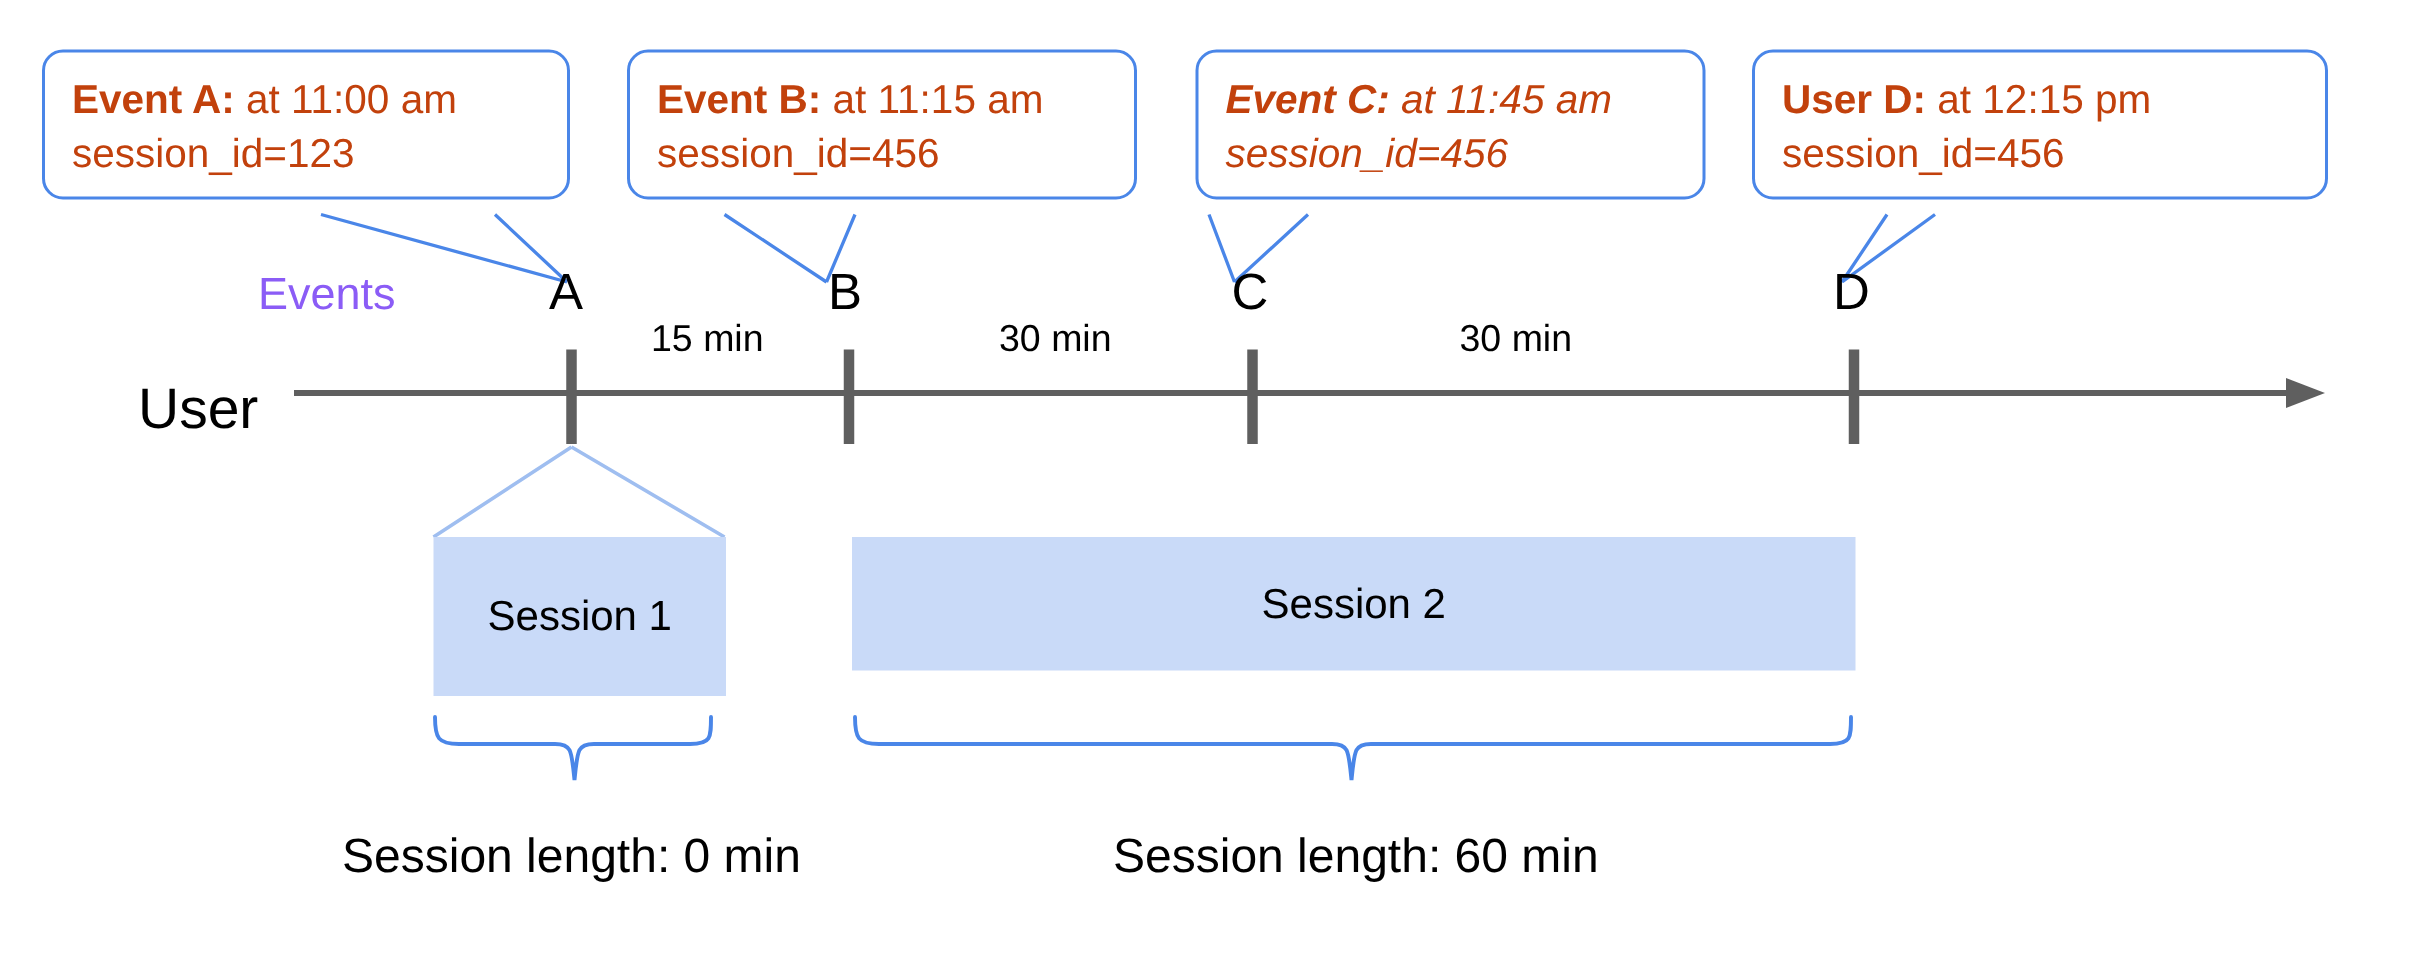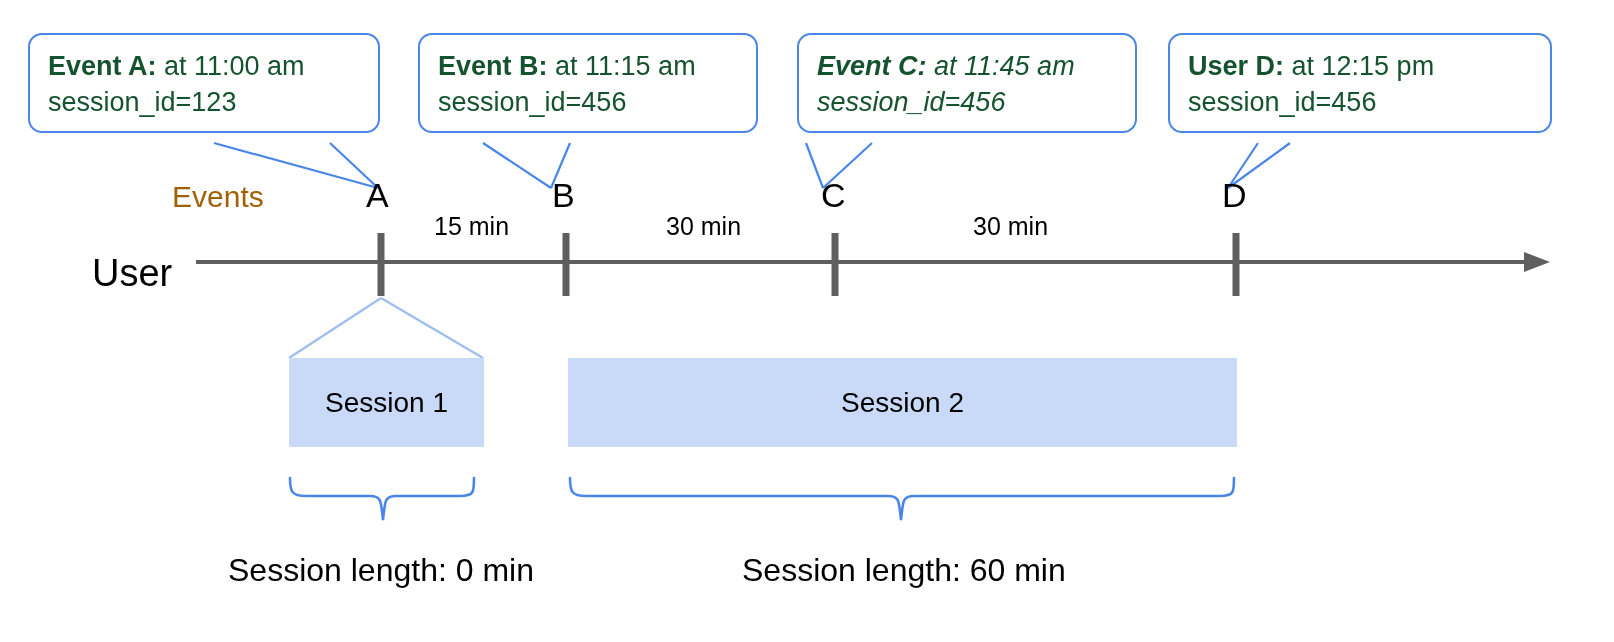--- a/index.html
+++ b/index.html
@@ -16,30 +16,30 @@
   
   .callout{
     position:absolute;
     box-sizing:border-box;
     border:2.2px solid #4a86e8;
     border-radius:14px;
     background:#ffffff;
     padding:14px 16px 10px 18px;
     font-size:27px;
     line-height:1.33;
-    color:#14532d;
+    color:#c2410c;
     white-space:nowrap;
   }
   .callout .ttl{font-weight:bold;}
   .callout .ln2{display:block;}
 
   
   .lbl{position:absolute;white-space:nowrap;}
   .user-label{font-size:38px;color:#000;}
-  .events-label{font-size:30px;color:#a16207;}
+  .events-label{font-size:30px;color:#8b5cf6;}
   .evt-letter{font-size:34px;color:#000;}
   .gap-label{font-size:25px;color:#000;}
 
   
   .session-bar{
     position:absolute;
     background:#c9daf8;
     display:flex;align-items:center;justify-content:center;
     font-size:28px;color:#000;
   }
@@ -127,21 +127,21 @@
 
   <div class="lbl evt-letter" style="left:366px; top:176px;">A</div>
   <div class="lbl evt-letter" style="left:552px; top:176px;">B</div>
   <div class="lbl evt-letter" style="left:821px; top:176px;">C</div>
   <div class="lbl evt-letter" style="left:1222px; top:176px;">D</div>
 
   <div class="lbl gap-label" style="left:434px; top:212px;">15 min</div>
   <div class="lbl gap-label" style="left:666px; top:212px;">30 min</div>
   <div class="lbl gap-label" style="left:973px; top:212px;">30 min</div>
 
-  <div class="session-bar" style="left:289px; top:358px; width:195px; height:89px;">
+  <div class="session-bar" style="left:289px; top:358px; width:195px; height:106px;">
     <span>Session 1</span>
   </div>
 
   <div class="session-bar" style="left:568px; top:358px; width:669px; height:89px;">
     <span>Session 2</span>
   </div>
 
   <div class="sess-len" style="left:228px; top:552px;">Session length: 0 min</div>
   <div class="sess-len" style="left:742px; top:552px;">Session length: 60 min</div>
 

